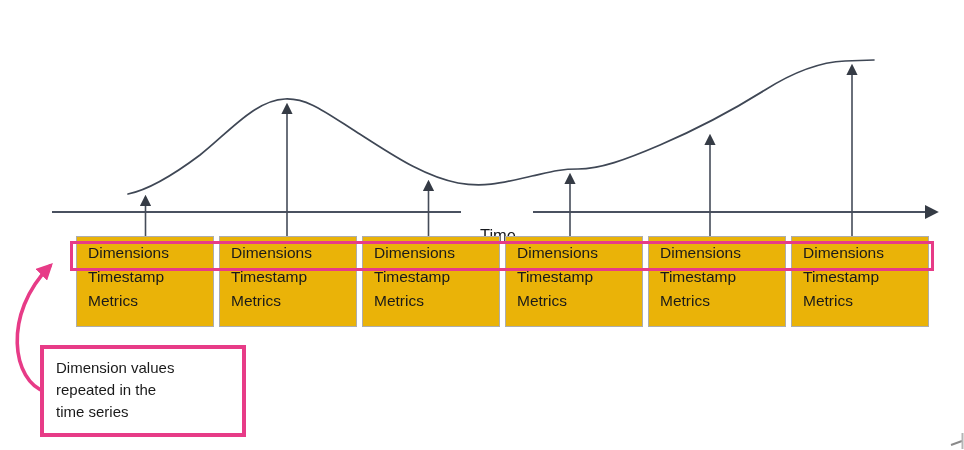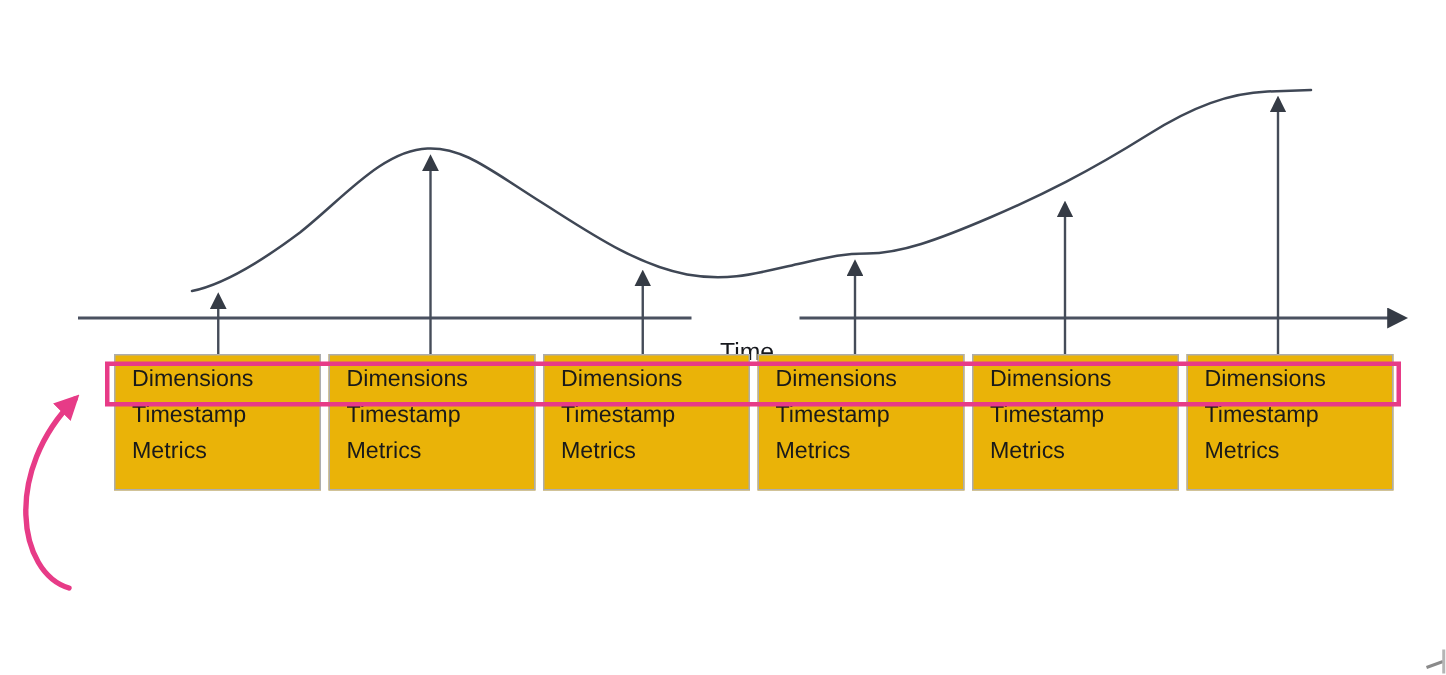--- a/index.html
+++ b/index.html
@@ -150,14 +150,17 @@
     </div>
       <div class="record-box">
       <div>Dimensions</div>
       <div>Timestamp</div>
       <div>Metrics</div>
     </div>
     </div>
 
   <div class="pink-band"></div>
 
+  <div class="callout">Dimension values
+repeated in the
+time series</div>
 
 </div>
 
 </body></html>

